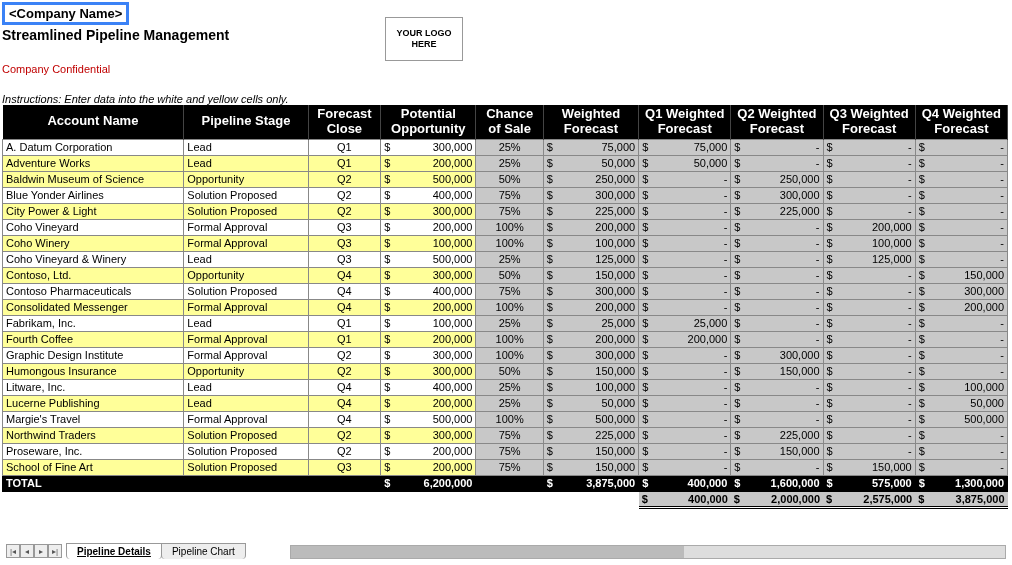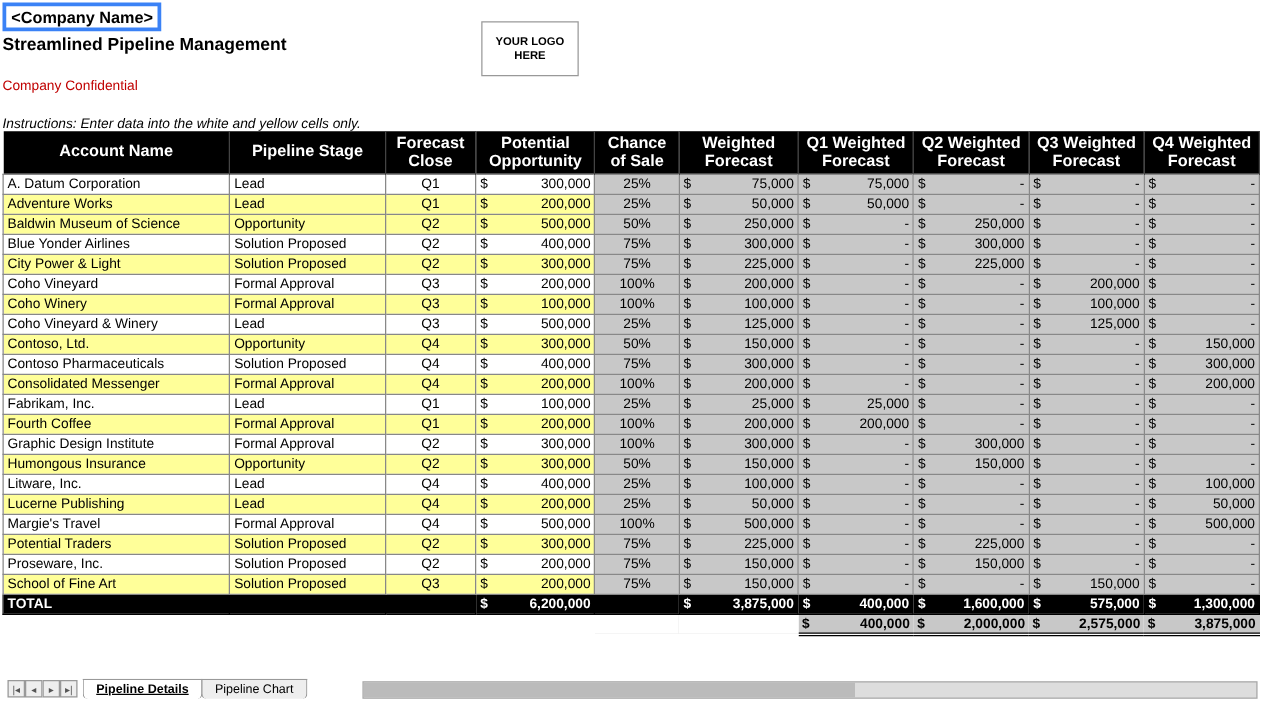--- a/index.html
+++ b/index.html
@@ -378,21 +378,21 @@
         <td class="col-close center">Q4</td>
         <td class="pot money"><span class="cur">$</span>500,000</td>
         <td class="grey center">100%</td>
         <td class="grey money"><span class="cur">$</span>500,000</td>
         <td class="grey money"><span class="cur">$</span>-</td>
         <td class="grey money"><span class="cur">$</span>-</td>
         <td class="grey money"><span class="cur">$</span>-</td>
         <td class="grey money"><span class="cur">$</span>500,000</td>
       </tr>
       <tr class="yellow">
-        <td class="col-acct">Potential Traders</td>
+        <td class="col-acct">Northwind Traders</td>
         <td class="col-stage">Solution Proposed</td>
         <td class="col-close center">Q2</td>
         <td class="pot money"><span class="cur">$</span>300,000</td>
         <td class="grey center">75%</td>
         <td class="grey money"><span class="cur">$</span>225,000</td>
         <td class="grey money"><span class="cur">$</span>-</td>
         <td class="grey money"><span class="cur">$</span>225,000</td>
         <td class="grey money"><span class="cur">$</span>-</td>
         <td class="grey money"><span class="cur">$</span>-</td>
       </tr>

